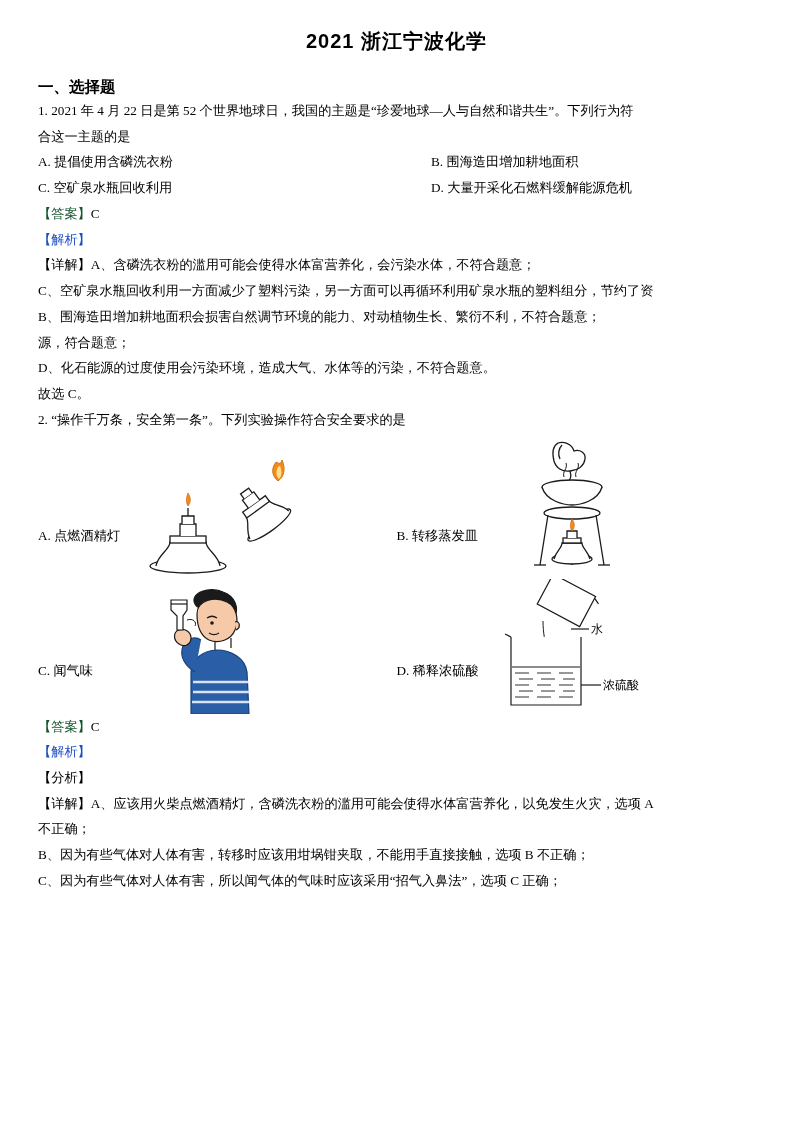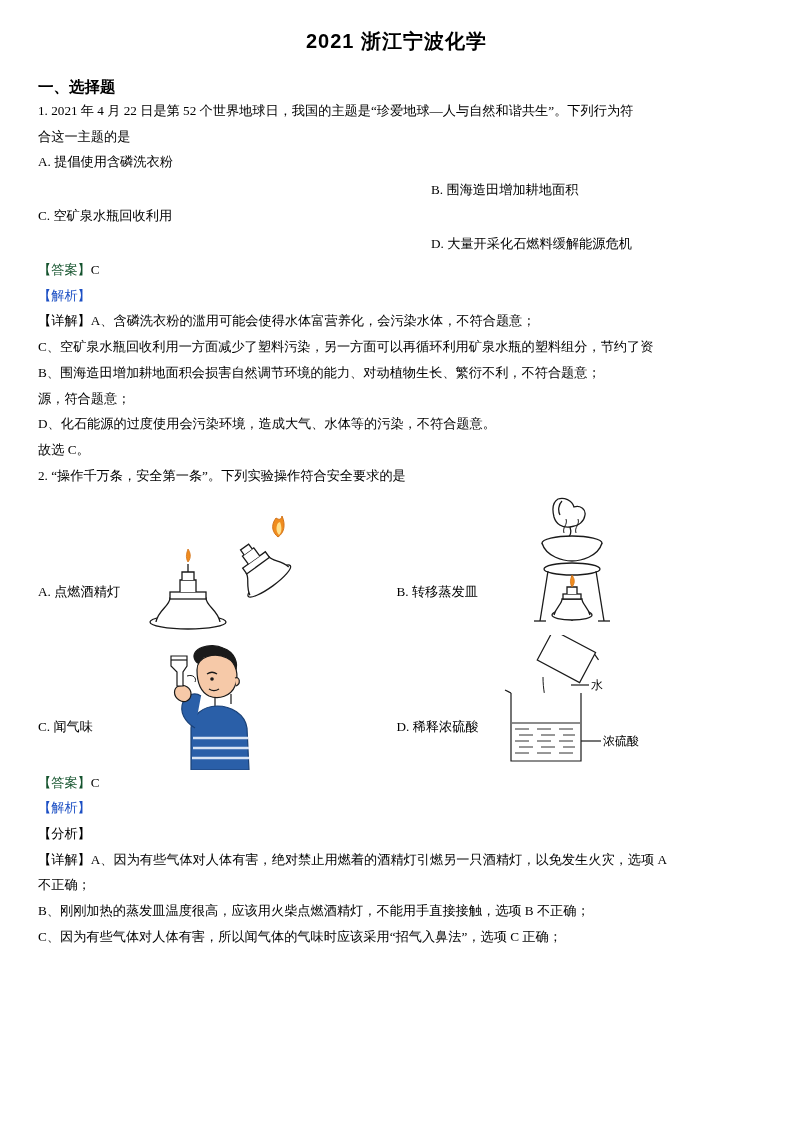--- a/index.html
+++ b/index.html
@@ -42,21 +42,21 @@
   }
   .q-line { }
   .opt-row {
     display: flex;
     font-size: 13.2px;
     margin: 0 38px;
     line-height: 1.95;
     gap: 30px;
   }
   .opt-col { width: 50%; box-sizing: border-box; }
-  .opt-col.second { padding-left: 20px; margin-top: 28px; }
+  .opt-col.second { padding-left: 20px; }
   .ans-blue {
     color: #1c4fc4;
     font-size: 13.2px;
     line-height: 1.95;
     margin: 0 38px;
   }
   .ans-blue .brk { color: #14532d; }
   .ans-blue .val { color: #000000; }
 
   
@@ -296,18 +296,18 @@
 
     </div>
   </div>
 
   <div class="ans-blue">
     <span class="brk">【答案】</span><span class="val">C</span>
   </div>
   <div class="ans-blue">【解析】</div>
 
   <div class="body-text">【分析】</div>
-  <div class="body-text">【详解】A、因为有些气体对人体有害，绝对禁止用燃着的酒精灯引燃另一只酒精灯，以免发生火灾，选项 A</div>
+  <div class="body-text">【详解】A、应该用火柴点燃酒精灯，含磷洗衣粉的滥用可能会使得水体富营养化，以免发生火灾，选项 A</div>
   <div class="body-text">不正确；</div>
-  <div class="body-text">B、刚刚加热的蒸发皿温度很高，应该用火柴点燃酒精灯，不能用手直接接触，选项 B 不正确；</div>
+  <div class="body-text">B、因为有些气体对人体有害，转移时应该用坩埚钳夹取，不能用手直接接触，选项 B 不正确；</div>
   <div class="body-text">C、因为有些气体对人体有害，所以闻气体的气味时应该采用“招气入鼻法”，选项 C 正确；</div>
 
 </div>
 
 </body></html>

